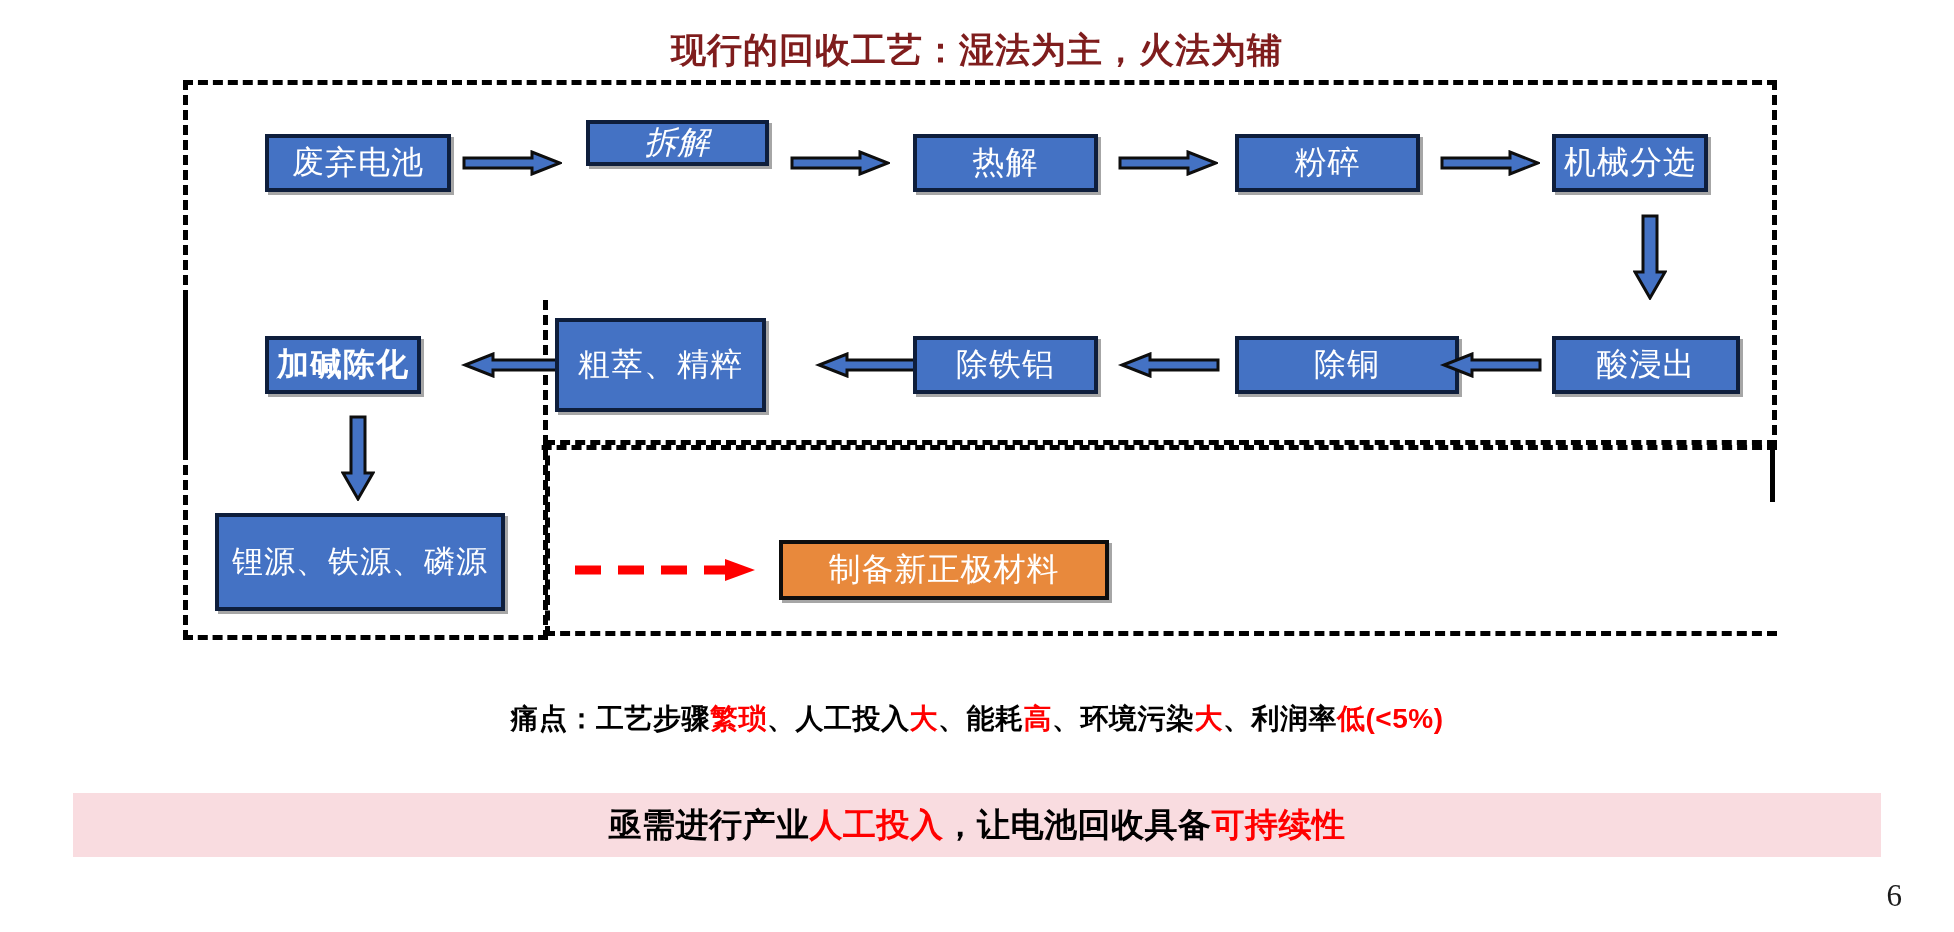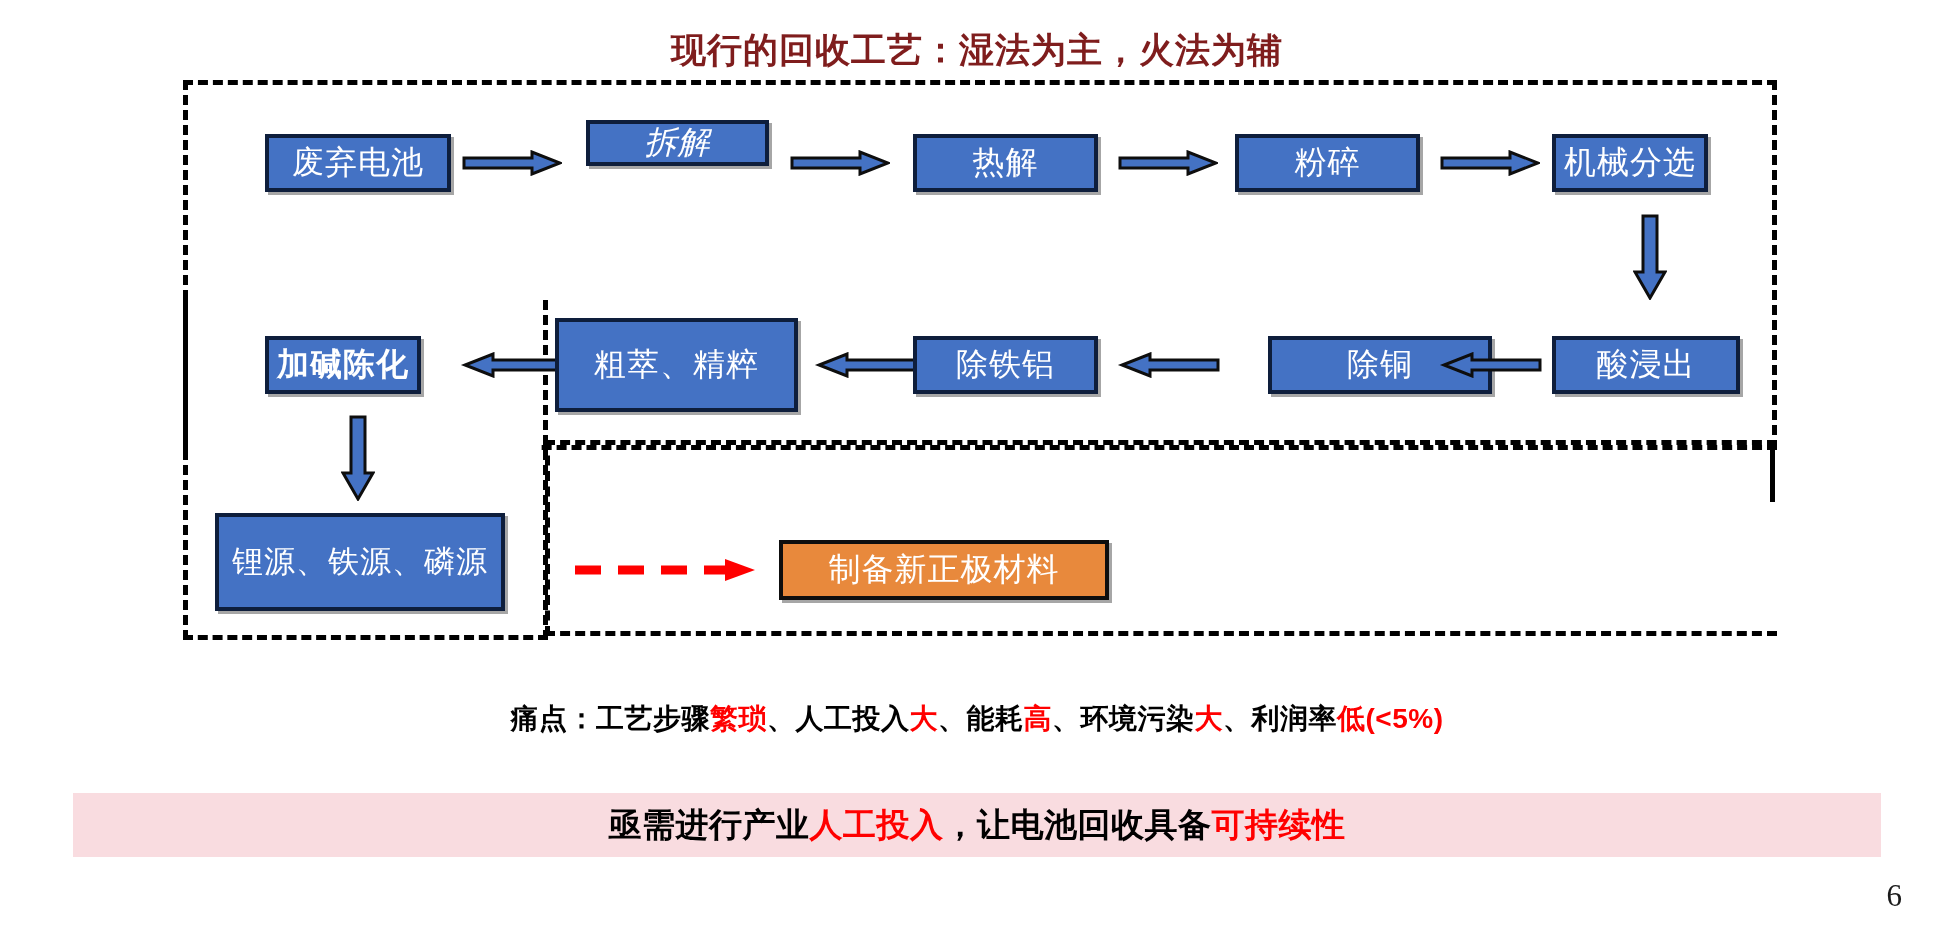--- a/index.html
+++ b/index.html
@@ -225,37 +225,37 @@
   </div>
 
   <div class="pbox" style="left:265px; top:336px; width:156px; height:58px;font-weight:bold;">加碱陈化</div>
 
   <div class="arrow-h" style="left:458px; top:352px; width:105px;">
     <svg viewBox="0 0 105 26" preserveAspectRatio="none">
       <polygon points="103,8 35,8 35,2 7,13 35,24 35,18 103,18" fill="#4472C4" stroke="#0E0E0E" stroke-width="3"></polygon>
     </svg>
   </div>
 
-  <div class="pbox" style="left:555px; top:318px; width:243px; height:94px;">粗萃、精粹</div>
+  <div class="pbox" style="left:555px; top:318px; width:211px; height:94px;">粗萃、精粹</div>
 
   <div class="arrow-h" style="left:812px; top:352px; width:105px;">
     <svg viewBox="0 0 105 26" preserveAspectRatio="none">
       <polygon points="103,8 35,8 35,2 7,13 35,24 35,18 103,18" fill="#4472C4" stroke="#0E0E0E" stroke-width="3"></polygon>
     </svg>
   </div>
 
   <div class="pbox" style="left:913px; top:336px; width:185px; height:58px;">除铁铝</div>
 
   <div class="arrow-h" style="left:1115px; top:352px; width:105px;">
     <svg viewBox="0 0 105 26" preserveAspectRatio="none">
       <polygon points="103,8 35,8 35,2 7,13 35,24 35,18 103,18" fill="#4472C4" stroke="#0E0E0E" stroke-width="3"></polygon>
     </svg>
   </div>
 
-  <div class="pbox" style="left:1235px; top:336px; width:224px; height:58px;margin-left:33px;">除铜</div>
+  <div class="pbox" style="left:1235px; top:336px; width:224px; height:58px;">除铜</div>
 
   <div class="arrow-h" style="left:1437px; top:352px; width:105px;">
     <svg viewBox="0 0 105 26" preserveAspectRatio="none">
       <polygon points="103,8 35,8 35,2 7,13 35,24 35,18 103,18" fill="#4472C4" stroke="#0E0E0E" stroke-width="3"></polygon>
     </svg>
   </div>
 
   <div class="pbox" style="left:1552px; top:336px; width:188px; height:58px;">酸浸出</div>
 
   <div class="arrow-v" style="left:341px; top:415px; width:34px; height:86px;">

